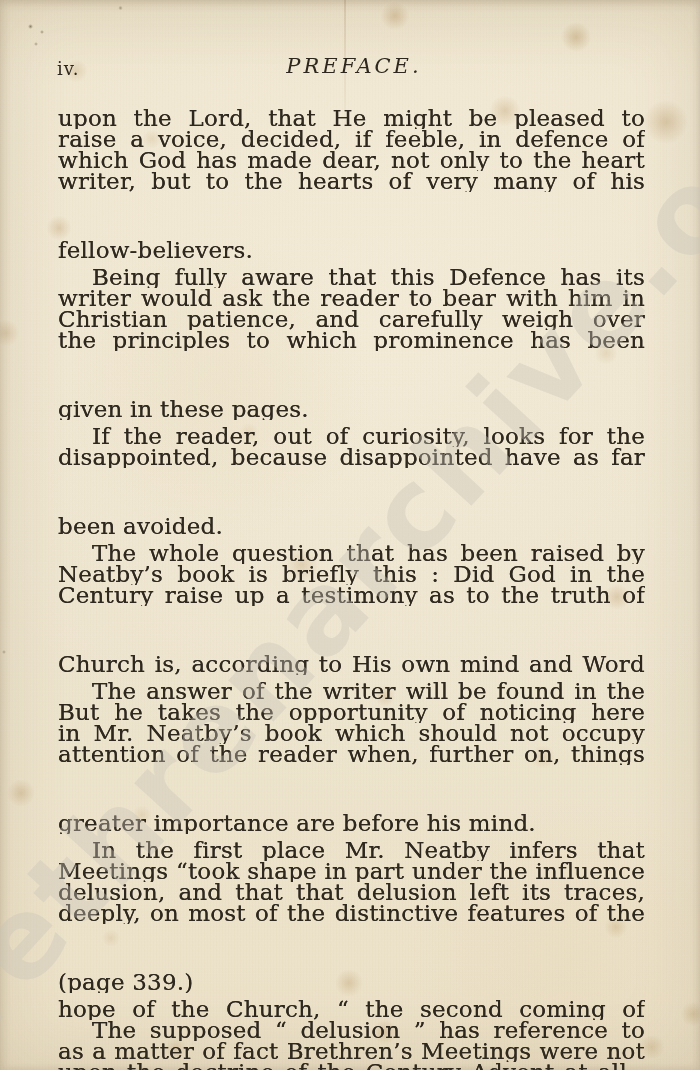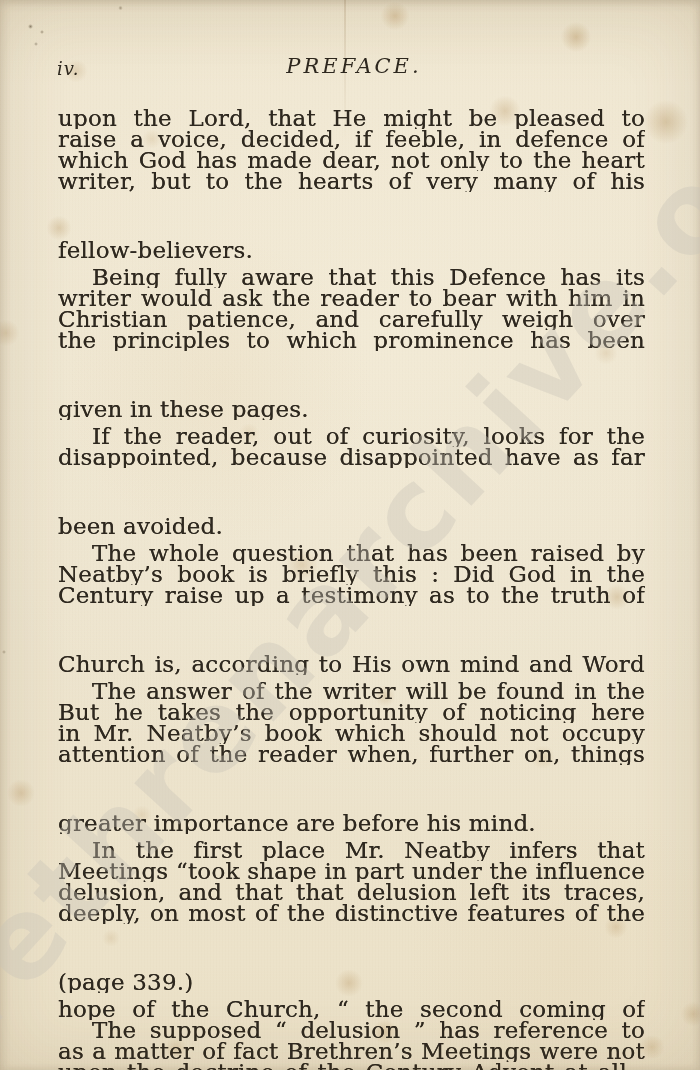--- a/index.html
+++ b/index.html
@@ -71,21 +71,21 @@
   }
   .crease{position:absolute;left:344px;top:0;width:2px;height:140px;pointer-events:none;
     background:linear-gradient(180deg, rgba(140,110,70,.20), rgba(140,110,70,0));}
   .watermark{
     position:absolute;left:-150px;top:1030px;
     transform:rotate(-47.5deg);transform-origin:0 0;
     font-family:"DejaVu Sans","Liberation Sans",sans-serif;
     font-weight:bold;font-size:112px;letter-spacing:4px;white-space:nowrap;
     color:#c9c4b8;opacity:.38;pointer-events:none;z-index:5;
   }
-  .folio{position:absolute;left:57px;top:58px;font-size:18px;letter-spacing:1px;font-style:italic;}
+  .folio{position:absolute;left:57px;top:58px;font-size:18px;letter-spacing:1px;}
   .running-title{
     position:absolute;left:8px;right:0;top:54px;text-align:center;
     font-style:italic;font-size:21px;letter-spacing:3px;
   }
   .page-body{position:absolute;left:58px;top:108px;width:587px;}
   .para{margin:0;}
   .para + .para{margin-top:6px;}
   .line{
     height:21px;line-height:21px;overflow:hidden;
     font-size:23px;letter-spacing:.2px;

